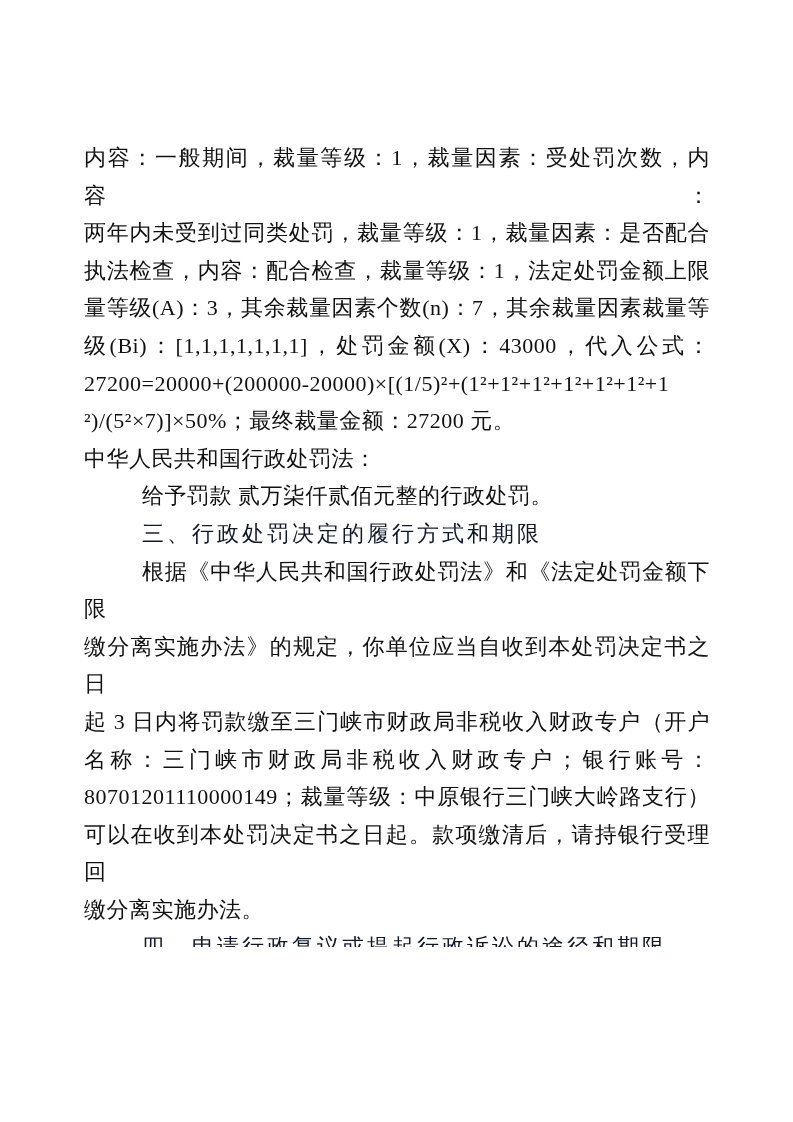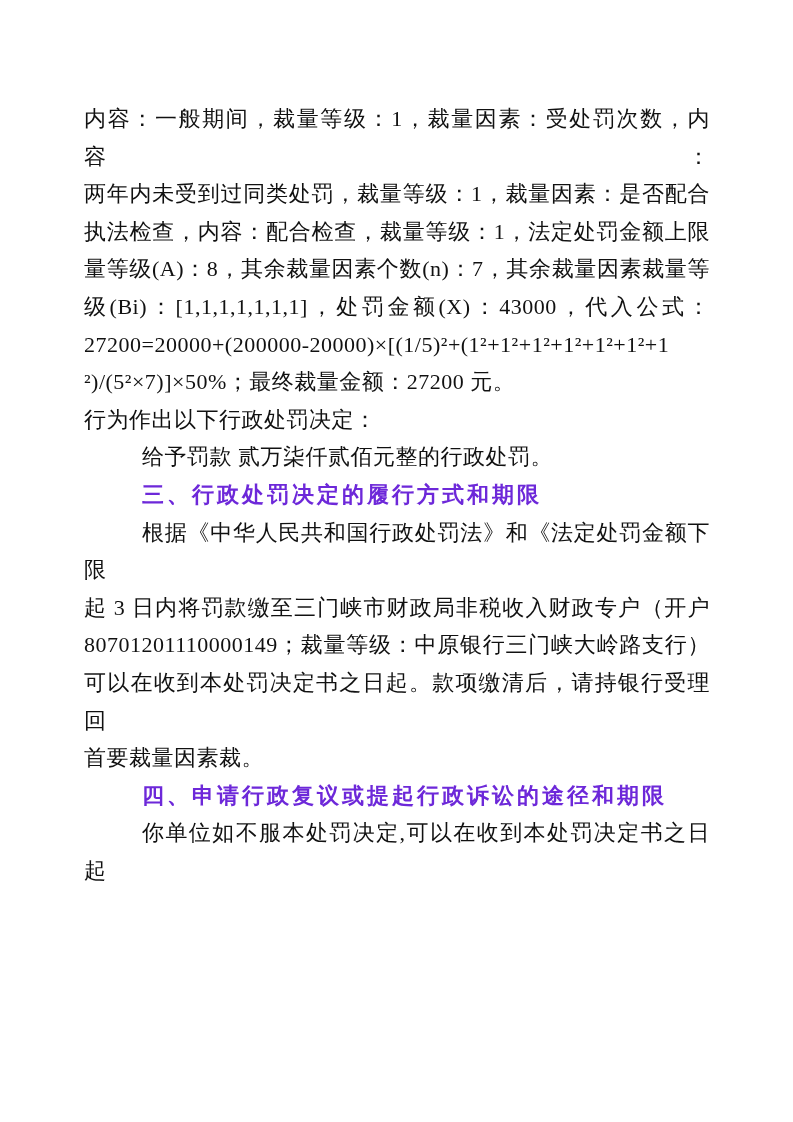--- a/index.html
+++ b/index.html
@@ -6,20 +6,21 @@
     margin: 0;
     padding: 0;
     background: #ffffff;
   }
   .page {
     position: relative;
     width: 793px;
     height: 908px;
     background: #ffffff;
     overflow: hidden;
+    margin-top: 39px;
   }
   .doc-body {
     position: absolute;
     left: 84px;
     top: 100px;
     width: 626px;
   }
   .line {
     font-family: "Liberation Serif", "DejaVu Serif", serif;
     font-size: 22px;
@@ -32,53 +33,55 @@
     overflow: hidden;
   }
   .jfull {
     text-align-last: justify;
   }
   .indent {
     text-indent: 58px;
   }
   .heading {
     font-family: "Liberation Sans", "DejaVu Sans", sans-serif;
-    font-weight: 700;
+    font-weight: 400;
     letter-spacing: 3px;
-    color: #6d28d9;
+    color: #0f172a;
   }
   .page-footer {
     position: absolute;
     left: 100px;
     top: 1042px;
     font-family: "Liberation Serif", "DejaVu Serif", serif;
     font-size: 21px;
     line-height: 26px;
     color: #111111;
     letter-spacing: 4px;
   }
 </style>
 </head>
 <body>
 
 <div class="page">
   <div class="doc-body">
     <div class="line jfull">内容：一般期间，裁量等级：1，裁量因素：受处罚次数，内容：</div>
     <div class="line jfull">两年内未受到过同类处罚，裁量等级：1，裁量因素：是否配合</div>
     <div class="line jfull">执法检查，内容：配合检查，裁量等级：1，法定处罚金额上限</div>
-    <div class="line jfull">量等级(A)：8，其余裁量因素个数(n)：7，其余裁量因素裁量等</div>
+    <div class="line jfull">量等级(A)：3，其余裁量因素个数(n)：7，其余裁量因素裁量等</div>
     <div class="line jfull">级(Bi)：[1,1,1,1,1,1,1]，处罚金额(X)：43000，代入公式：</div>
     <div class="line">27200=20000+(200000-20000)×[(1/5)²+(1²+1²+1²+1²+1²+1²+1</div>
     <div class="line">²)/(5²×7)]×50%；最终裁量金额：27200 元。</div>
-    <div class="line">行为作出以下行政处罚决定：</div>
+    <div class="line">中华人民共和国行政处罚法：</div>
     <div class="line indent">给予罚款 贰万柒仟贰佰元整的行政处罚。</div>
     <div class="line heading indent">三、行政处罚决定的履行方式和期限</div>
     <div class="line jfull indent">根据《中华人民共和国行政处罚法》和《法定处罚金额下限</div>
+    <div class="line jfull">缴分离实施办法》的规定，你单位应当自收到本处罚决定书之日</div>
     <div class="line jfull">起 3 日内将罚款缴至三门峡市财政局非税收入财政专户（开户</div>
+    <div class="line jfull">名称：三门峡市财政局非税收入财政专户；银行账号：</div>
     <div class="line jfull">80701201110000149；裁量等级：中原银行三门峡大岭路支行）</div>
     <div class="line jfull">可以在收到本处罚决定书之日起。款项缴清后，请持银行受理回</div>
-    <div class="line">首要裁量因素裁。</div>
+    <div class="line">缴分离实施办法。</div>
     <div class="line heading indent">四、申请行政复议或提起行政诉讼的途径和期限</div>
     <div class="line jfull indent">你单位如不服本处罚决定,可以在收到本处罚决定书之日起</div>
 
   </div>
   <div class="page-footer">- 4 -</div>
 </div>
 
 </body></html>

